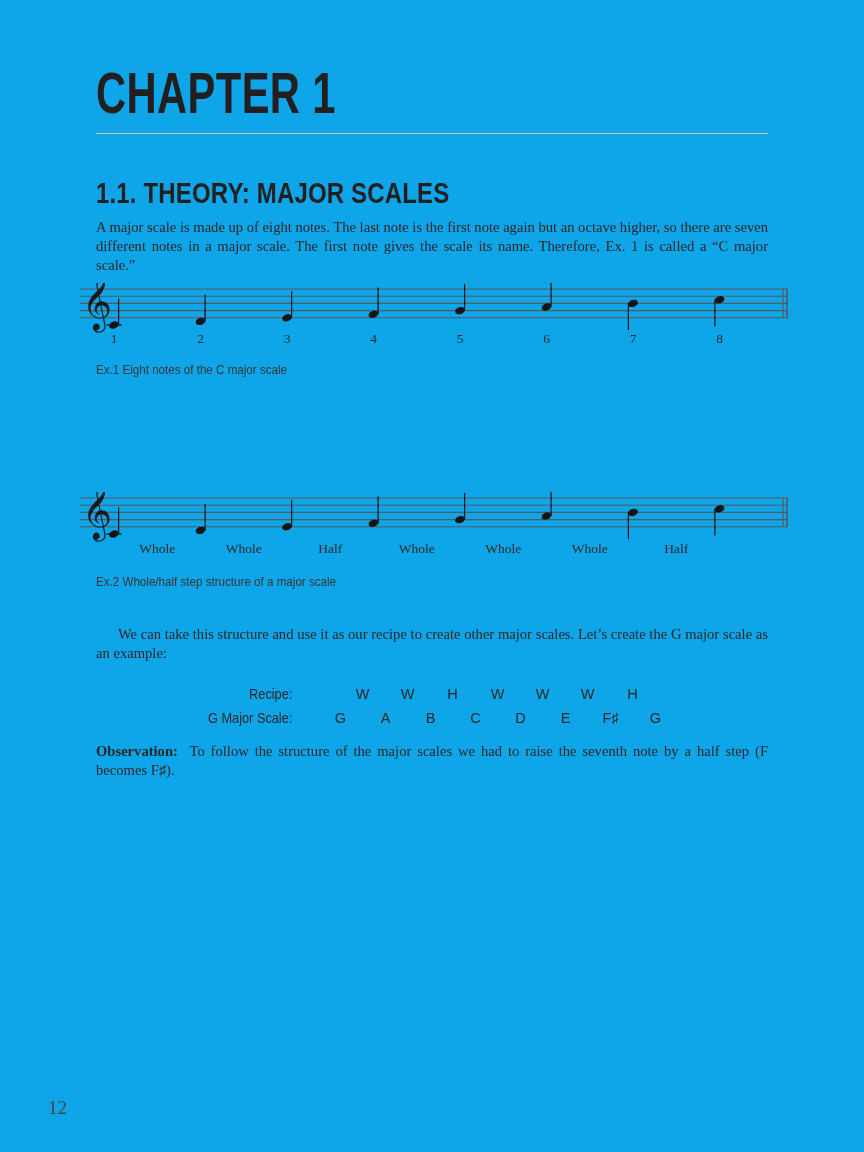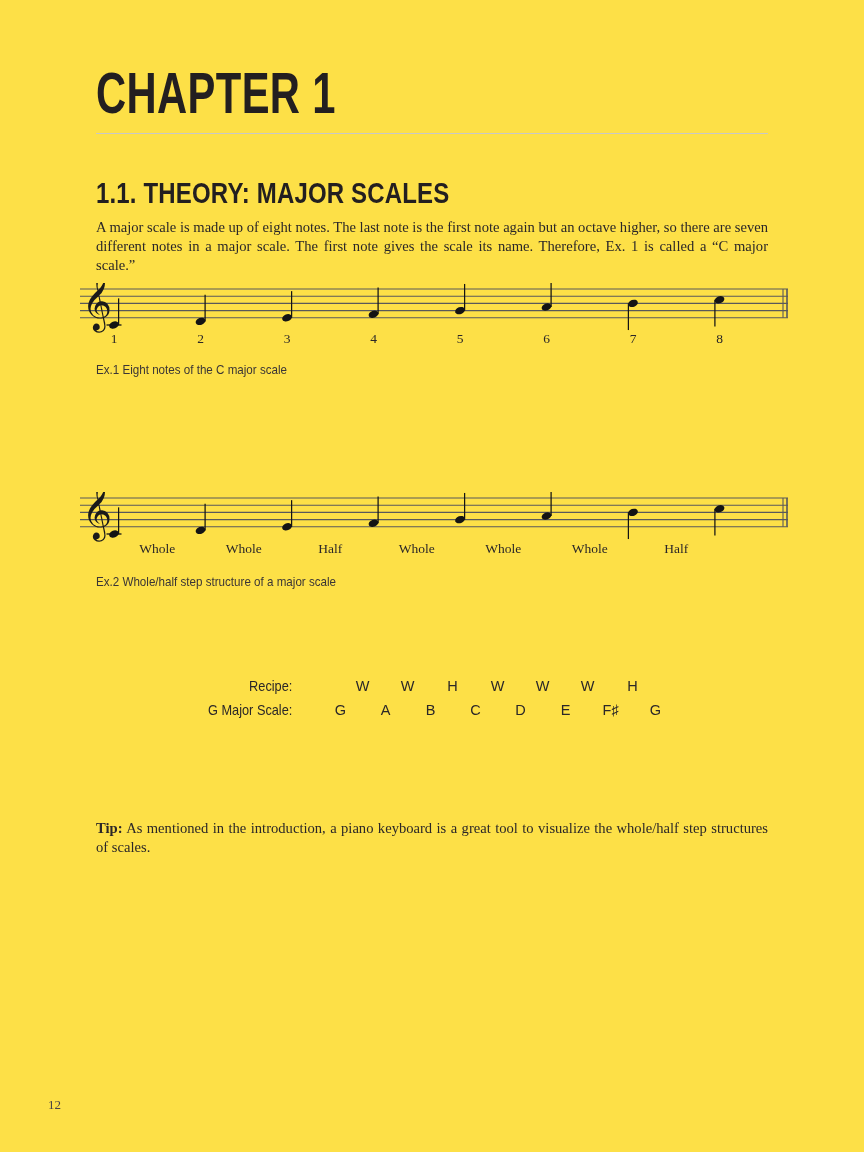--- a/index.html
+++ b/index.html
@@ -11,21 +11,21 @@
     width: 864px;
     height: 1152px;
     position: relative;
     font-family: "Liberation Serif", serif;
     color: #231f20;
     overflow: hidden;
   }
   .page {
     position: absolute;
     inset: 0;
-    background: #fde047;
+    background: #0ea5e9;
   }
 
   
   .chapter-title {
     position: absolute;
     left: 96px;
     top: 64px;
     margin: 0;
     font-family: "Liberation Sans", sans-serif;
     font-weight: 700;
@@ -101,21 +101,21 @@
   .recipe {
     position: absolute;
     left: 96px;
     width: 672px;
     font-family: "Liberation Sans", sans-serif;
     font-size: 14.5px;
     color: #2b2728;
   }
   .recipe-row {
     display: flex;
-    align-items: flex-start;
+    align-items: flex-end;
     height: 24px;
   }
   .recipe-label {
     width: 208px;
     text-align: right;
     padding-right: 14px;
     transform: scaleX(0.88);
     transform-origin: right baseline;
     white-space: nowrap;
   }
@@ -127,21 +127,21 @@
   }
   .recipe-row.scale .recipe-cells { margin-left: 0px; }
   .recipe-row.scale .recipe-cell { transform: translateX(0px); }
 
   
   .page-number {
     position: absolute;
     left: 48px;
     top: 1097px;
     font-family: "Liberation Serif", serif;
-    font-size: 13px;
+    font-size: 19px;
     color: #4a4546;
   }
 </style>
 </head>
 <body>
 
 <div class="page">
 
   <h1 class="chapter-title">CHAPTER 1</h1>
   <div class="title-rule"></div>
@@ -257,20 +257,21 @@
         <text x="177.75" y="61" text-anchor="middle" font-family="&quot;Liberation Serif&quot;, serif" font-size="13.5" fill="#2b2728">Whole</text>
         <text x="264.25" y="61" text-anchor="middle" font-family="&quot;Liberation Serif&quot;, serif" font-size="13.5" fill="#2b2728">Half</text>
         <text x="350.75" y="61" text-anchor="middle" font-family="&quot;Liberation Serif&quot;, serif" font-size="13.5" fill="#2b2728">Whole</text>
         <text x="437.25" y="61" text-anchor="middle" font-family="&quot;Liberation Serif&quot;, serif" font-size="13.5" fill="#2b2728">Whole</text>
         <text x="523.75" y="61" text-anchor="middle" font-family="&quot;Liberation Serif&quot;, serif" font-size="13.5" fill="#2b2728">Whole</text>
         <text x="610.25" y="61" text-anchor="middle" font-family="&quot;Liberation Serif&quot;, serif" font-size="13.5" fill="#2b2728">Half</text>
       </svg>
   </div>
   <p class="caption" style="top:574px;">Ex.2 Whole/half step structure of a major scale</p>
 
+  <p class="para indent" style="top:625px;">We can take this structure and use it as our recipe to create other major scales. Let’s create the G major scale as an example:</p>
 
   <div class="recipe" style="top:678px;" id="recipe-table">
       <div class="recipe-row">
         <div class="recipe-label">Recipe:</div>
         <div class="recipe-cells" style="margin-left: 22px;">
           <div class="recipe-cell">W</div>
           <div class="recipe-cell">W</div>
           <div class="recipe-cell">H</div>
           <div class="recipe-cell">W</div>
           <div class="recipe-cell">W</div>
@@ -286,19 +287,19 @@
           <div class="recipe-cell">B</div>
           <div class="recipe-cell">C</div>
           <div class="recipe-cell">D</div>
           <div class="recipe-cell">E</div>
           <div class="recipe-cell">F♯</div>
           <div class="recipe-cell">G</div>
         </div>
       </div>
     </div>
 
-
-
-  <p class="para" style="top:819px;"><b>Tip:</b> <span>As mentioned in the introduction, a piano keyboard is a great tool to visualize the whole/half step structures of scales.</span></p>
+  <p class="para" style="top:742px;"><b>Observation:</b>&nbsp; <span>To follow the structure of the major scales we had to raise the seventh note by a half step (F becomes F♯).</span></p>
+
+
 
   <div class="page-number">12</div>
 
 </div>
 
 </body></html>

